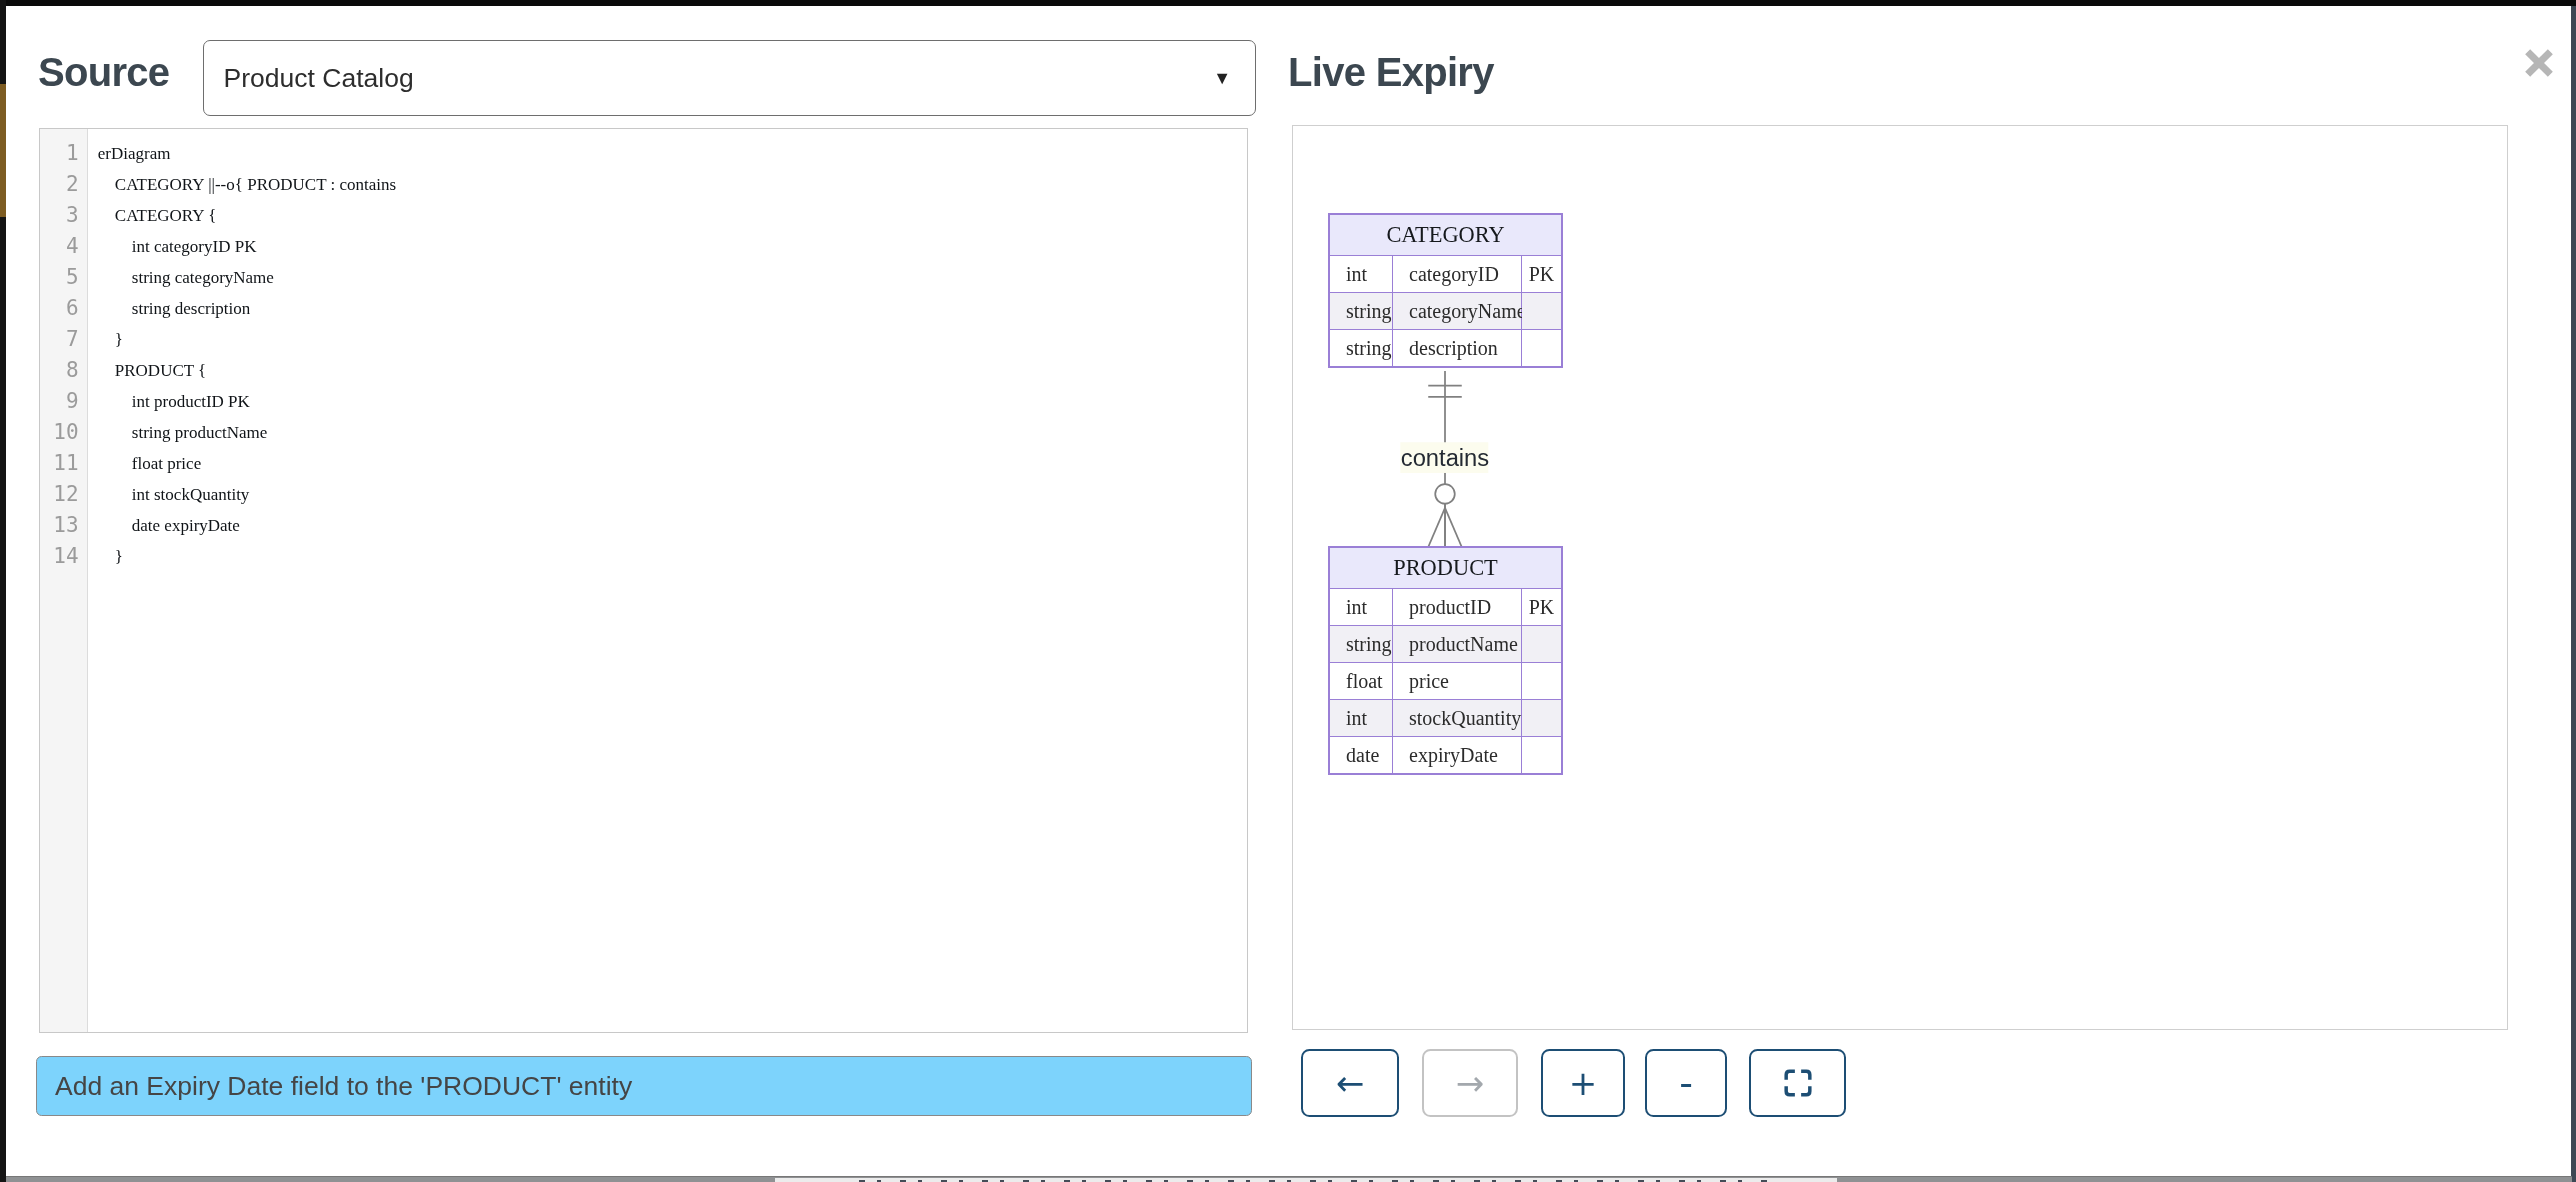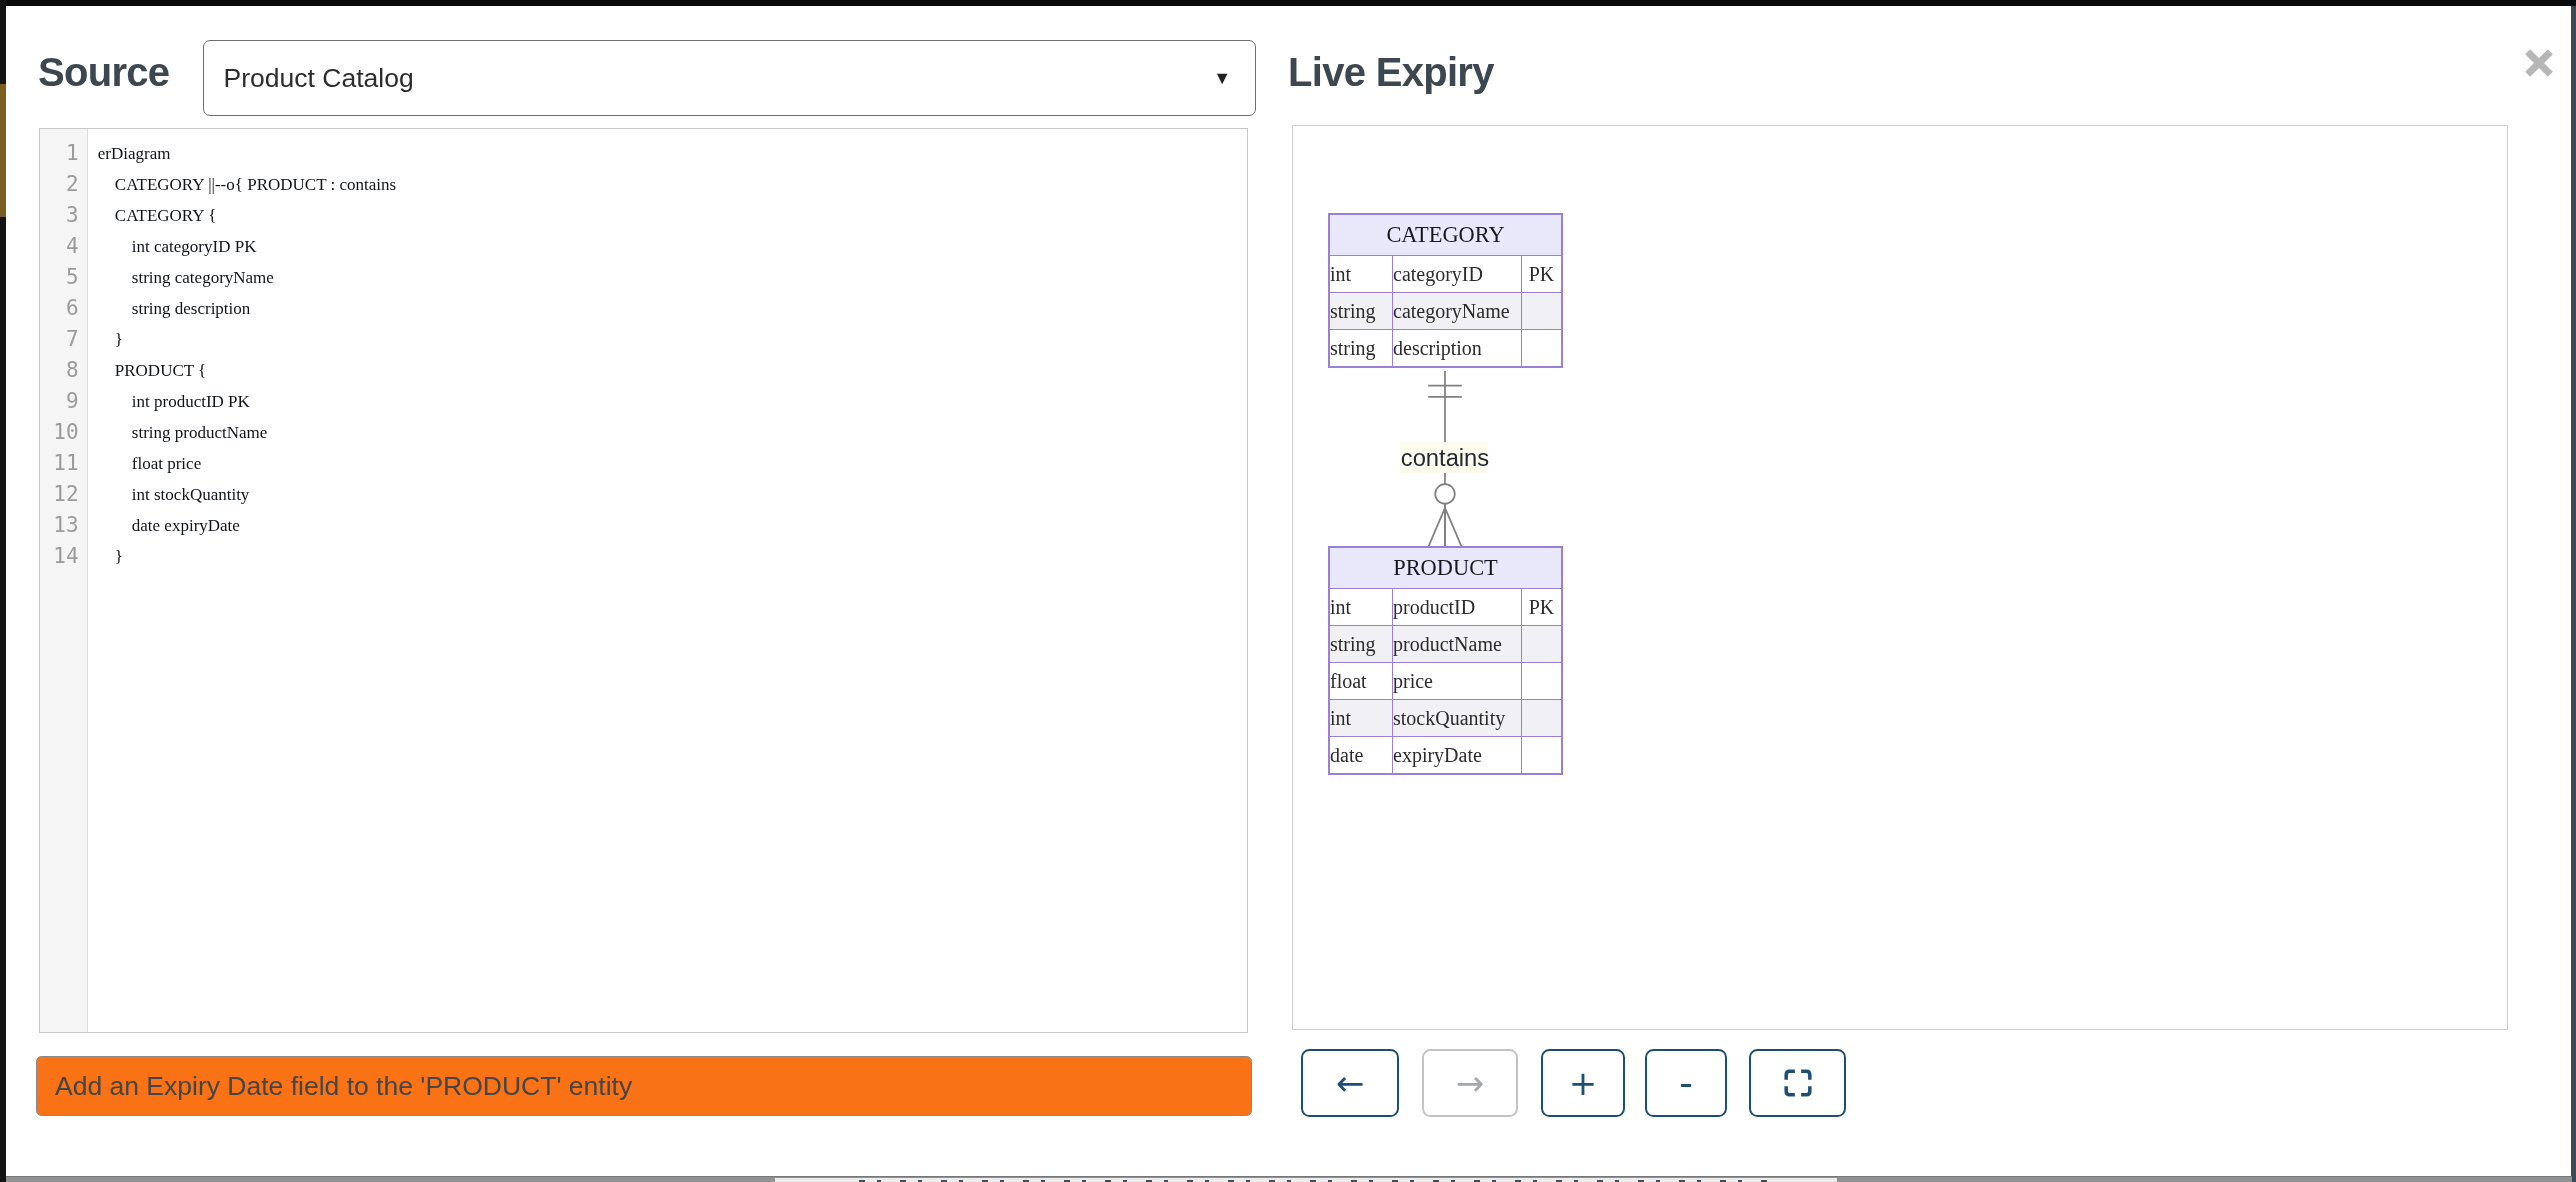--- a/index.html
+++ b/index.html
@@ -30,21 +30,21 @@
 
   
   .code-editor { position:absolute; left:39px; top:128px; width:1209px; height:905px; background:#fff;
     border:1.4px solid #c8c8c8; display:flex; overflow:hidden; }
   .gutter { width:48px; background:#f5f5f5; border-right:0.7px solid #dcdcdc; padding:9px 8.4px 0 0;
     font-family:"DejaVu Sans Mono", monospace; font-size:21px; line-height:31px; color:#9b9b9b; text-align:right; }
   .code-lines { padding:9px 0 0 9.8px; font-family:Liberation Serif, serif; font-size:17px;
     line-height:31px; color:#101418; white-space:pre; }
 
   
-  .prompt-input { position:absolute; left:36px; top:1056px; width:1216px; height:60px; background:#f97316;
+  .prompt-input { position:absolute; left:36px; top:1056px; width:1216px; height:60px; background:#7dd3fc;
     border:1.4px solid #898989; border-radius:5.6px; padding:0 18px; font-family:"Liberation Sans", sans-serif;
     font-size:26.5px; color:#454545; outline:none; }
 
   
   .preview-box { position:absolute; left:1292px; top:125px; width:1216px; height:905px; background:#fff;
     border:1.4px solid #cfcfcf; overflow:hidden; }
   .close-btn { position:absolute; left:2514px; top:38px; width:49px; height:49px; display:flex;
     align-items:center; justify-content:center; cursor:pointer; }
 
   
@@ -59,21 +59,21 @@
   #btn-fullscreen { left:1749px; width:97px; }
 
   
   .entity { position:absolute; width:235px; border:2.1px solid #9a7fd6; background:#fff;font-family:Liberation Serif, serif; }
   .entity-header { height:41px; background:#e9e8fb; border-bottom:1.4px solid #9a7fd6; display:flex;
     align-items:center; justify-content:center; font-size:22.4px; color:#16191d; }
   .entity-row { display:grid; grid-template-columns:63px 129px 39px; border-bottom:1.4px solid #9a7fd6; }
   .entity-row:last-child { border-bottom:none; }
   .entity-row.alt .cell { background:#f1f0f5; }
   .cell { height:36px; border-right:1.4px solid #9a7fd6; display:flex; align-items:center;
-    font-size:20px; color:#2b2b2b; background:#fff; padding-left:0; }
+    font-size:20px; color:#2b2b2b; background:#fff; padding-left:16px; }
   .cell.pk { border-right:none; justify-content:center; padding-left:0; }
   #entity-0 { left:35px; top:87px; }
   #entity-1 { left:35px; top:420px; }
 
   .rel-svg { position:absolute; left:68px; top:245px; }
 </style>
 </head>
 <body>
 
 <div class="screen">

